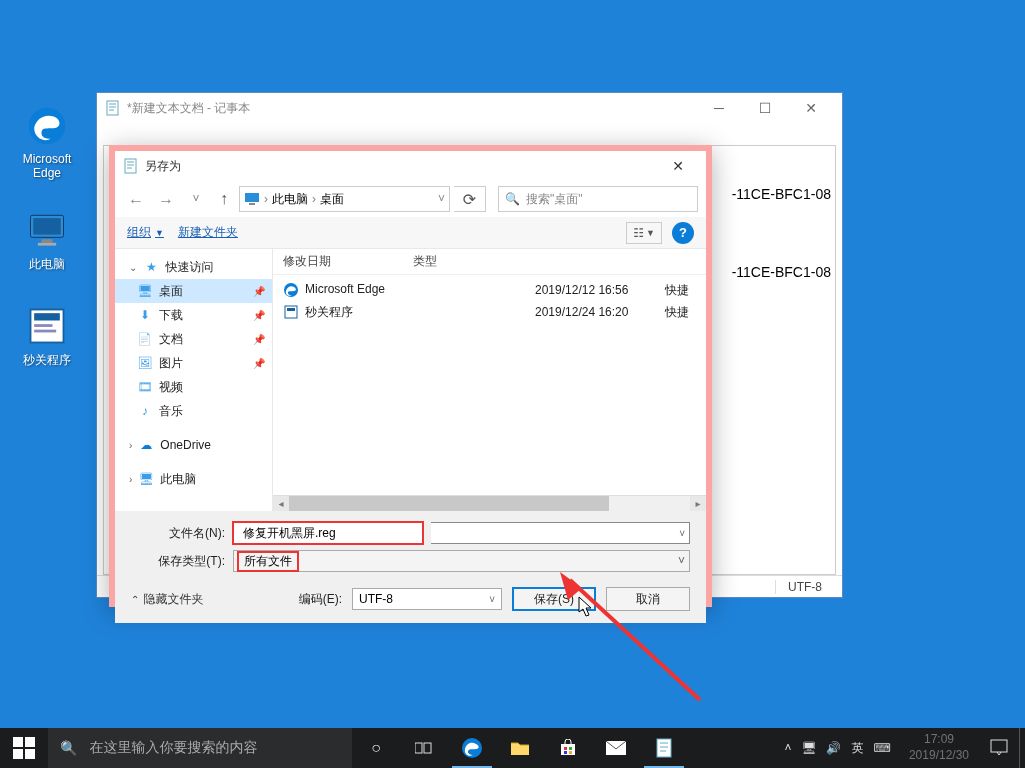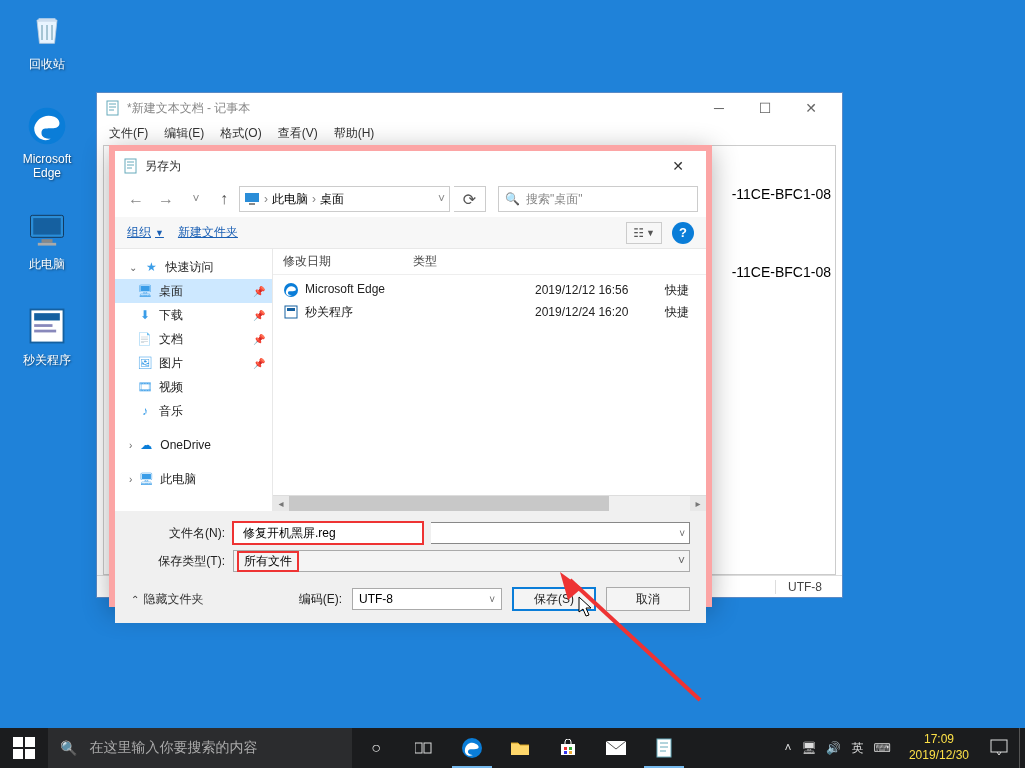--- a/index.html
+++ b/index.html
@@ -89,41 +89,31 @@
 .cursor { position: absolute; top: 596px; left: 578px; width: 16px; height: 22px; pointer-events: none; }
 
 
 .taskbar { position: absolute; bottom: 0; left: 0; right: 0; height: 40px; background: #1b1c1e; display: flex; align-items: center; color: #fff; }
 .tb-start { width: 48px; height: 40px; display: flex; align-items: center; justify-content: center; }
 .tb-search { width: 304px; height: 40px; background: #2b2c2e; display: flex; align-items: center; padding: 0 12px; color: #aaa; font-size: 14px; gap: 12px; }
 .tb-icon { width: 48px; height: 40px; display: flex; align-items: center; justify-content: center; color: #ddd; position: relative; }
 .tb-icon.active::after { content: ''; position: absolute; bottom: 0; left: 4px; right: 4px; height: 2px; background: #76b9ed; }
 .tb-spacer { flex: 1; }
 .tb-tray { display: flex; align-items: center; gap: 10px; padding: 0 8px; color: #ddd; font-size: 12px; }
-.tb-clock { text-align: center; font-size: 12px; color: #fde047; padding: 0 10px; line-height: 1.3; }
+.tb-clock { text-align: center; font-size: 12px; color: #737373; padding: 0 10px; line-height: 1.3; }
 .tb-showdesk { width: 6px; height: 40px; border-left: 1px solid #555; }
 
 
 .win-logo { display: grid; grid-template-columns: 10px 10px; grid-template-rows: 10px 10px; gap: 2px; }
 .win-logo div { background: #fff; }
 </style>
 </head>
 <body>
 
 <div class="desktop">
-  <div class="desktop-icon bin" style="top:8px;left:8px">
-    <div class="ic">
-      <svg viewBox="0 0 48 48">
-          <path d="M12 12h24l-3 28H15z" fill="#e8f4ff" stroke="#bcd" stroke-width="1"></path>
-          <path d="M14 10h20l1 4H13z" fill="#cde"></path>
-          <path d="M18 18v18M24 18v18M30 18v18" stroke="#9bc" stroke-width="2"></path>
-        </svg>
-    </div>
-    <span>回收站</span>
-  </div>
   <div class="desktop-icon" style="top:104px;left:8px">
     <div class="ic">
       <svg viewBox="0 0 48 48">
           <circle cx="24" cy="24" r="20" fill="#0a7dd8"></circle>
           <path d="M10 26c2-10 12-16 22-12 6 2 8 10 2 12-8 2-16-2-16 6 0 4 4 6 10 6-6 4-18 0-18-12z" fill="#fff"></path>
         </svg>
     </div>
     <span>Microsoft Edge</span>
   </div>
   <div class="desktop-icon" style="top:208px;left:8px">
@@ -154,27 +144,20 @@
   <div class="np-title">
     <svg class="file-ic" viewBox="0 0 16 16">
         <rect x="2" y="1" width="11" height="14" fill="#fff" stroke="#6ab"></rect>
         <path d="M4 4h7M4 7h7M4 10h5" stroke="#6ab"></path>
       </svg>
     <span>*新建文本文档 - 记事本</span>
     <span class="spacer"></span>
     <div class="np-ctrl">─</div>
     <div class="np-ctrl">☐</div>
     <div class="np-ctrl">✕</div>
-  </div>
-  <div class="np-menu">
-    <span>文件(F)</span>
-    <span>编辑(E)</span>
-    <span>格式(O)</span>
-    <span>查看(V)</span>
-    <span>帮助(H)</span>
   </div>
   <div class="np-body"><div style="position:absolute;right:4px;top:40px">-11CE-BFC1-08</div><div style="position:absolute;right:4px;top:118px">-11CE-BFC1-08</div></div>
   <div class="np-status">
     <span class="fill"></span>
     <span class="cell">UTF-8</span>
   </div>
 </div>
 
 <div class="saveas">
   <div class="sa-title">

